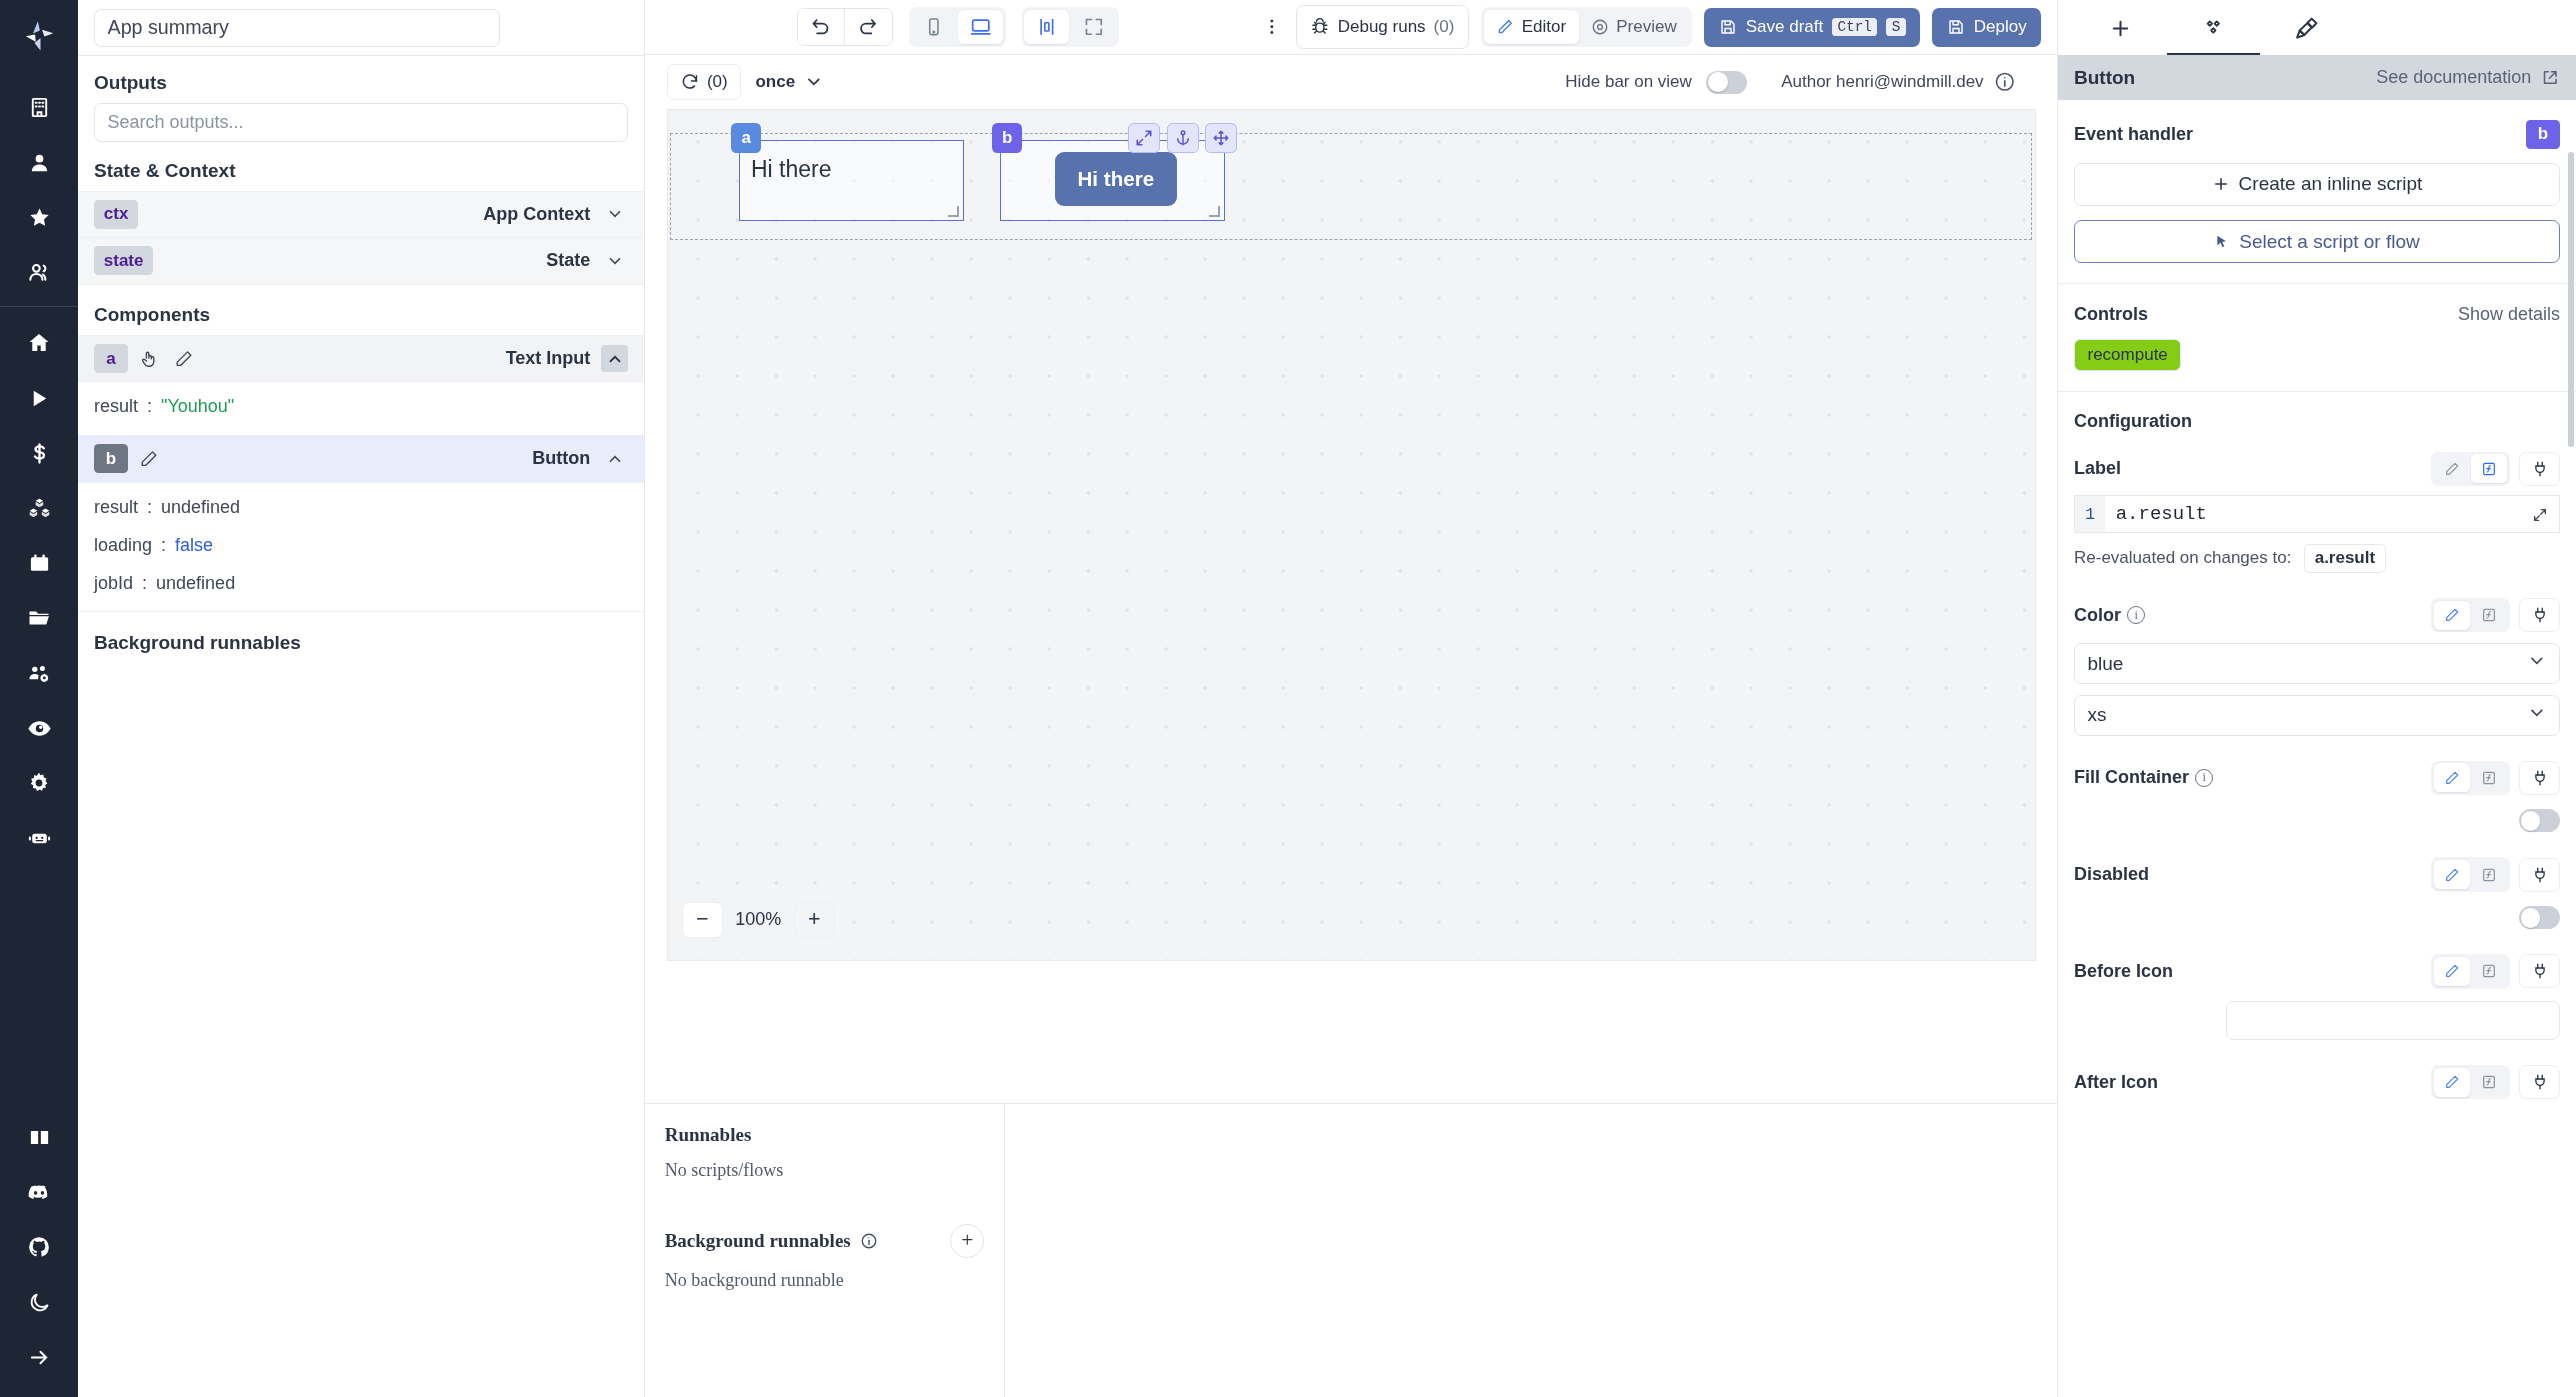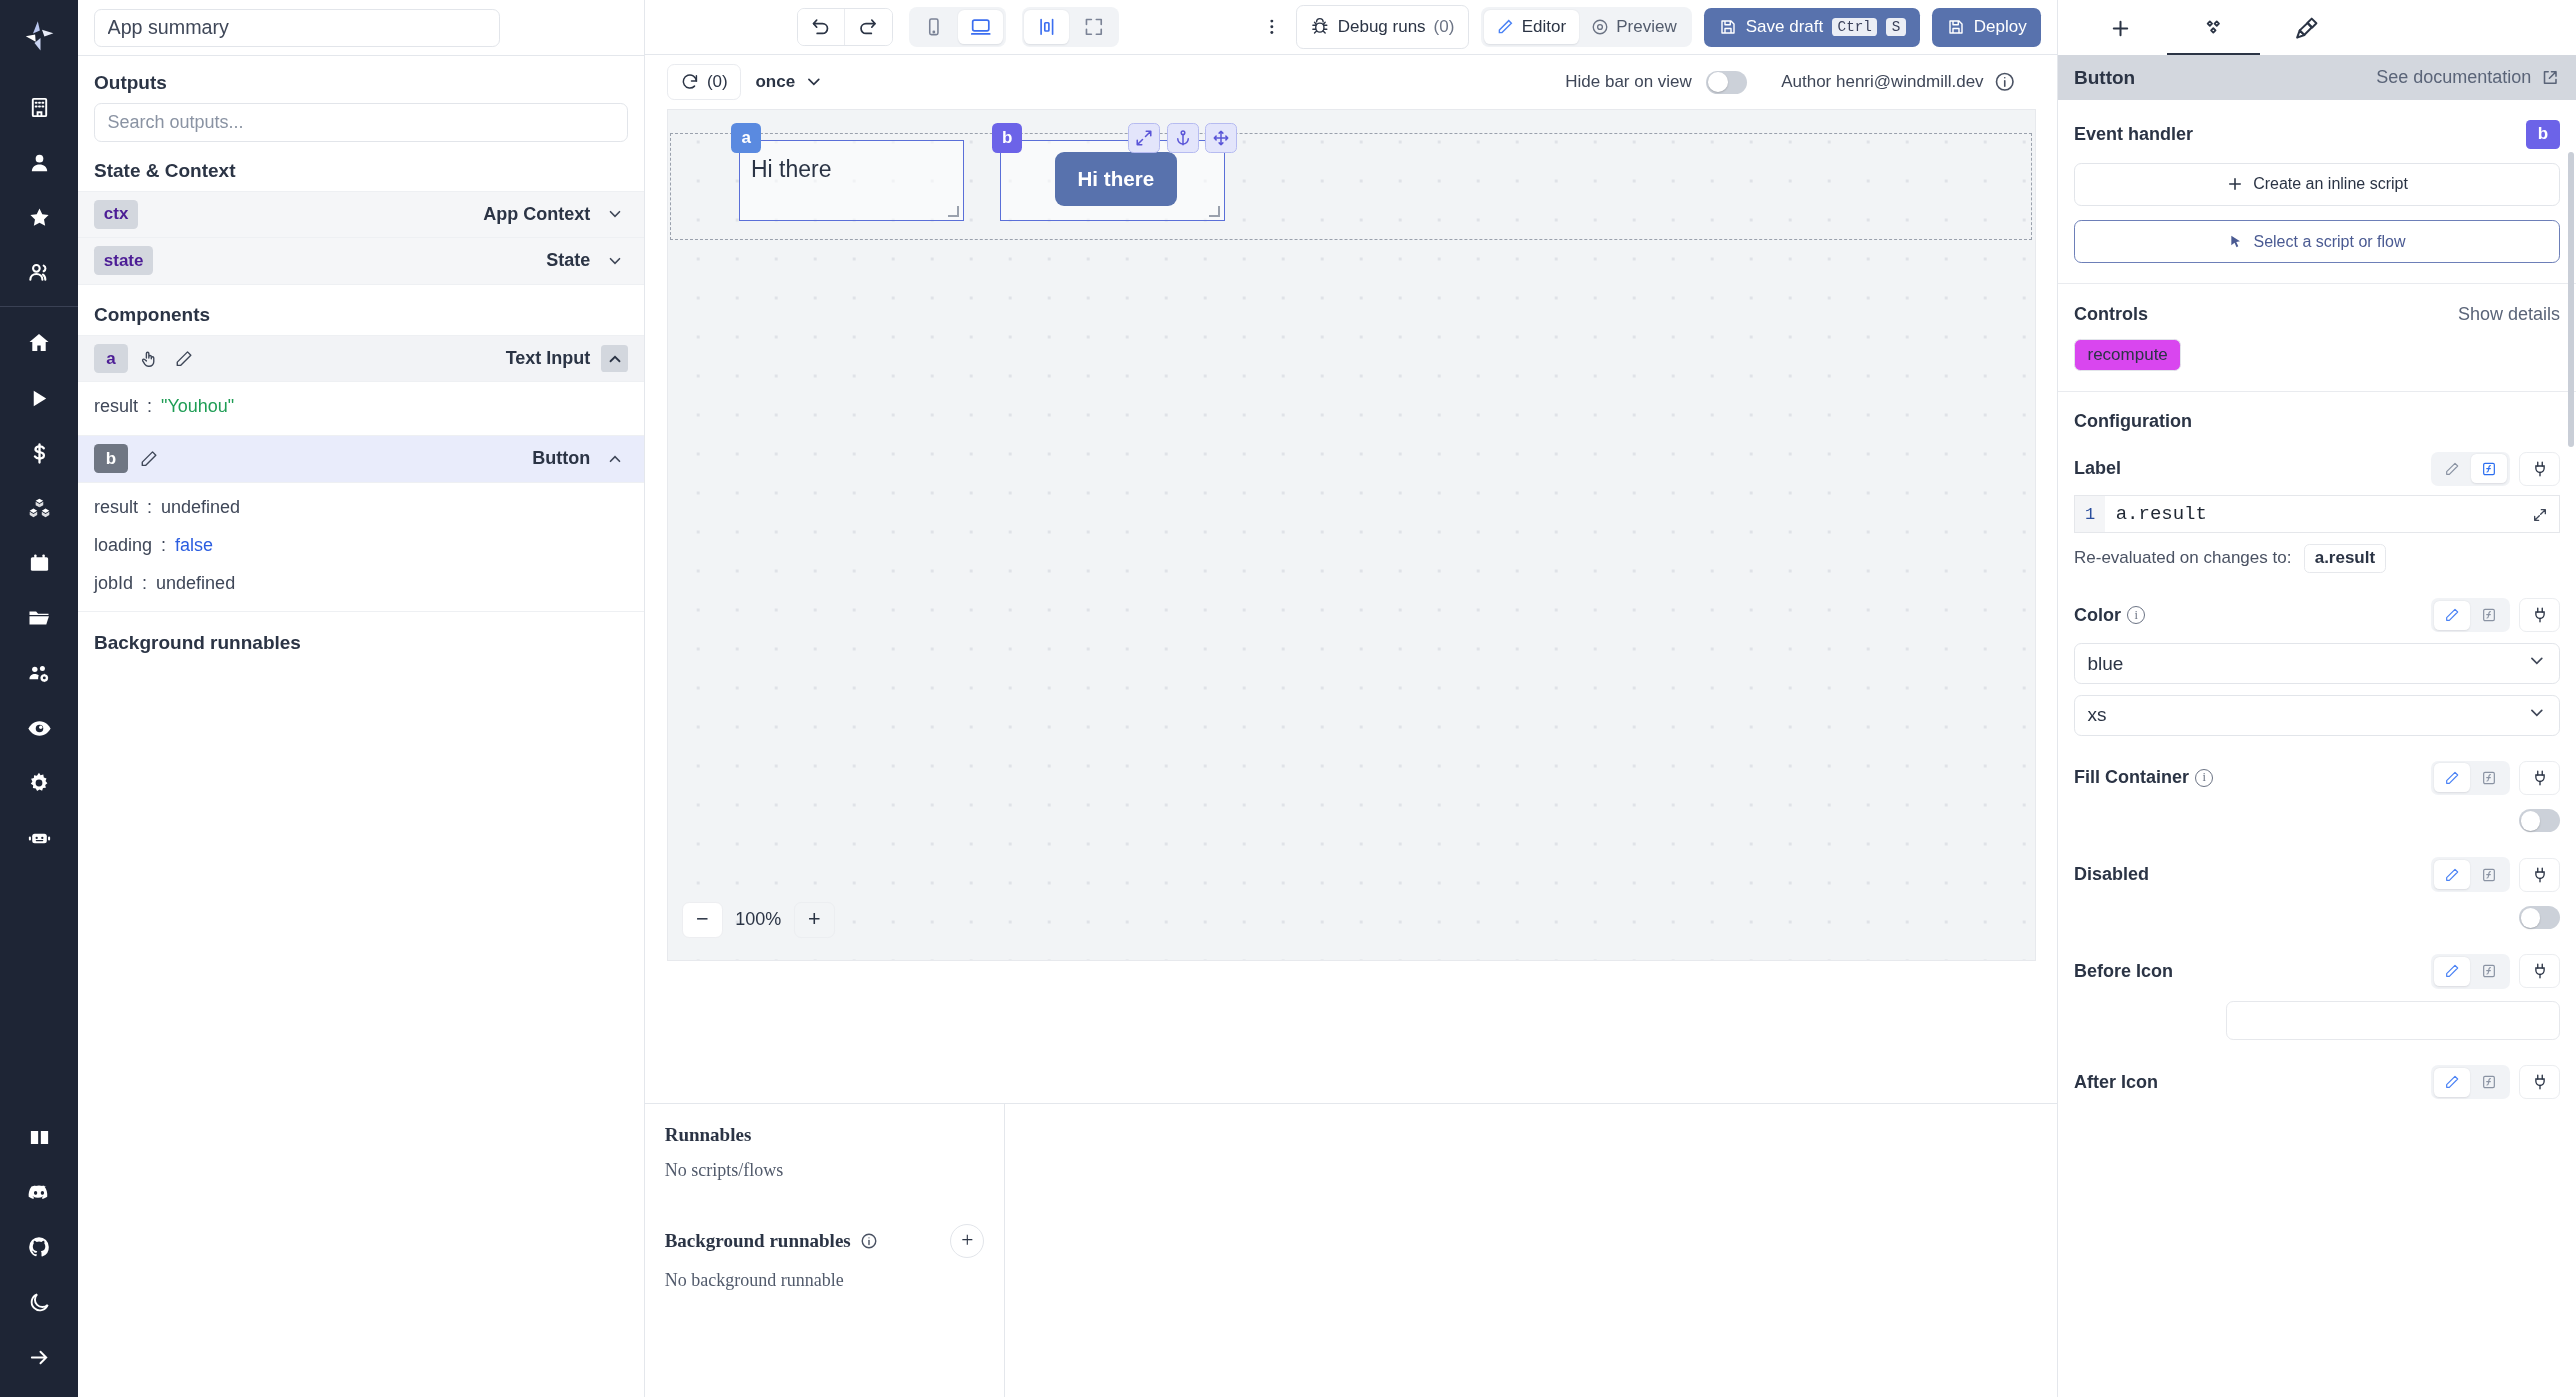--- a/index.html
+++ b/index.html
@@ -197,28 +197,28 @@
   .rp-doc { margin-left: auto; font-size: 18px; color: #5a6478; display:flex; align-items:center; gap:9px;}
   .rp-content { flex: 1 1 auto; padding: 0 16px; overflow: hidden; }
   .sec-row { display: flex; align-items: center; margin-top: 19.7px; }
   .sec-label { font-size: 18px; font-weight: bold; color: #2b3445; }
   .sec-label.norm { font-weight: bold; }
   .info-i { width: 18px; height: 18px; border-radius: 50%; border: 1.4px solid #6b7384; color:#6b7384;
             font-size: 12.5px; display:inline-flex; align-items:center;justify-content:center; margin-left: 6.3px;
             font-family: "Liberation Serif", serif; }
   .wide-btn {
     width: 100%; height: 43px; border-radius: 7.2px; border: 0.9px solid #e2e5ea; background:#fff;
-    display:flex; align-items:center; justify-content:center; gap: 9px; font-size: 16px; color:#2b3445;
+    display:flex; align-items:center; justify-content:center; gap: 9px; font-size: 19px; color:#2b3445;
     margin-top: 14.3px; cursor:pointer; font-family:"Liberation Sans", sans-serif;
   }
   .wide-btn.outline { border-color: #6d7fb8; color: #4a5a92; }
   .rp-sep { height: 0.9px; background: #e9ebef; margin: 19.7px -16px 0 -16px; }
   .link-muted { margin-left:auto; font-size: 18px; color: #5a6478; }
   .tagbtn { display:inline-flex; align-items:center; height: 32px; padding: 0 12.5px; border:0.9px solid #e2e5ea;
-            border-radius: 6.3px; font-size: 17px; color:#2b3445; background:#d946ef; margin-top: 14.3px;}
+            border-radius: 6.3px; font-size: 17px; color:#2b3445; background:#84cc16; margin-top: 14.3px;}
   .ctl-group { margin-left: auto; display:flex; align-items:center; gap: 9px; }
   .mini-seg { display:inline-flex; background:#f1f3f6; border-radius: 7.2px; padding: 2.7px; gap: 1.8px; }
   .mini-seg .mb { width: 36px; height: 29px; border-radius: 5.4px; display:flex;align-items:center;justify-content:center;
                   color:#8a93a3; cursor:pointer; }
   .mini-seg .mb.active { background:#fff; box-shadow: 0 0.9px 1.8px rgba(16,24,40,.1); }
   .mini-seg .mb.active.blue { color:#2b6ef0; }
   .mini-seg .mb.active.pen { color:#4a82f5; }
   .plug-btn { width: 41px; height: 34px; border-radius: 7.2px; border:0.9px solid #ebedf0; background:#fff;
               display:flex;align-items:center;justify-content:center; color:#2b3445; }
   .code-field {

